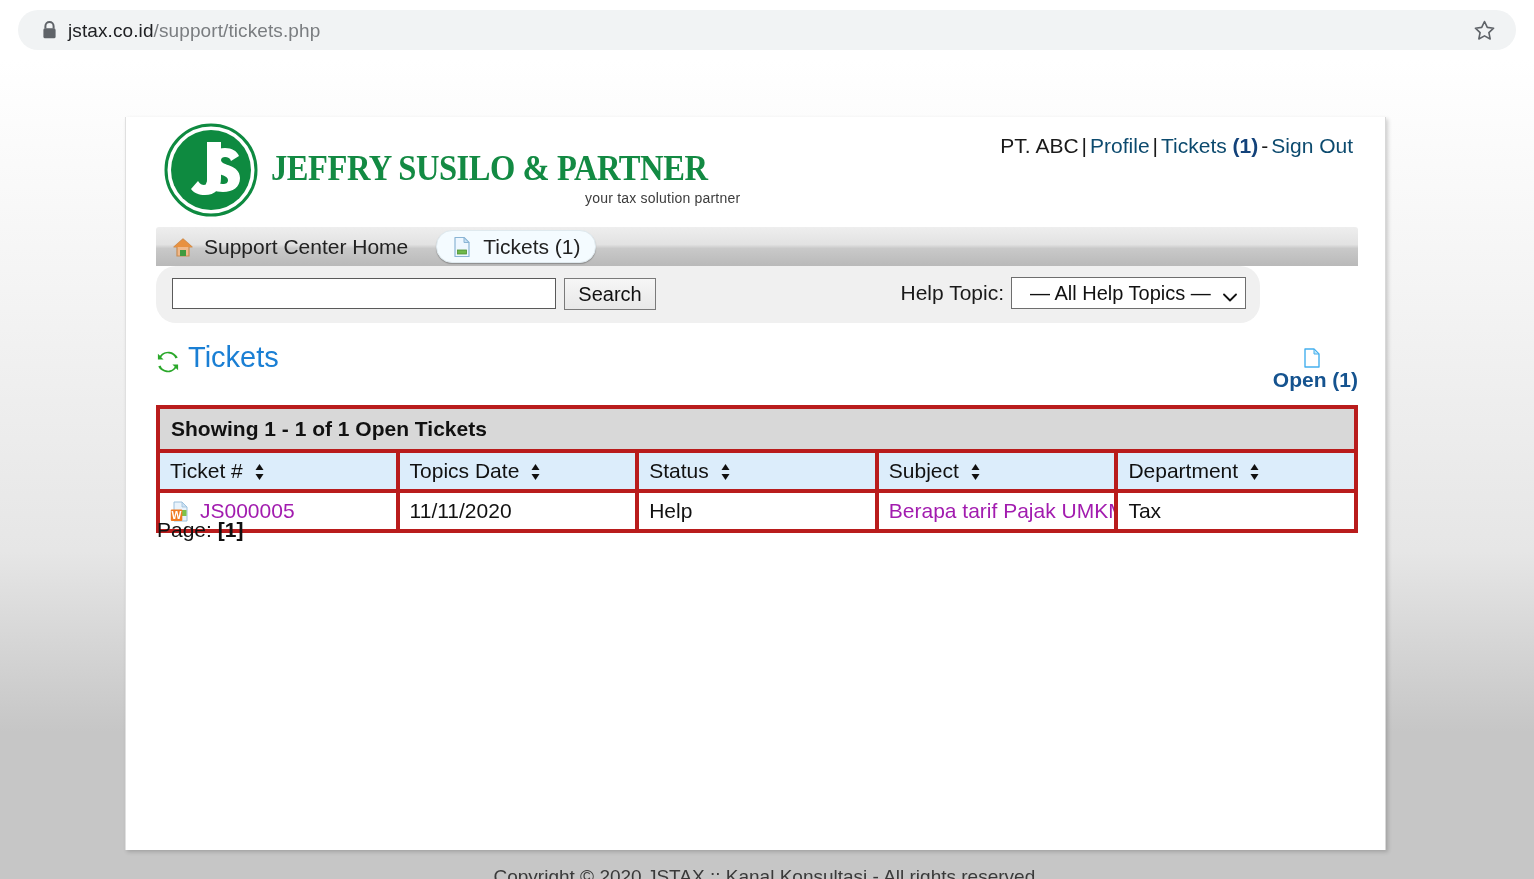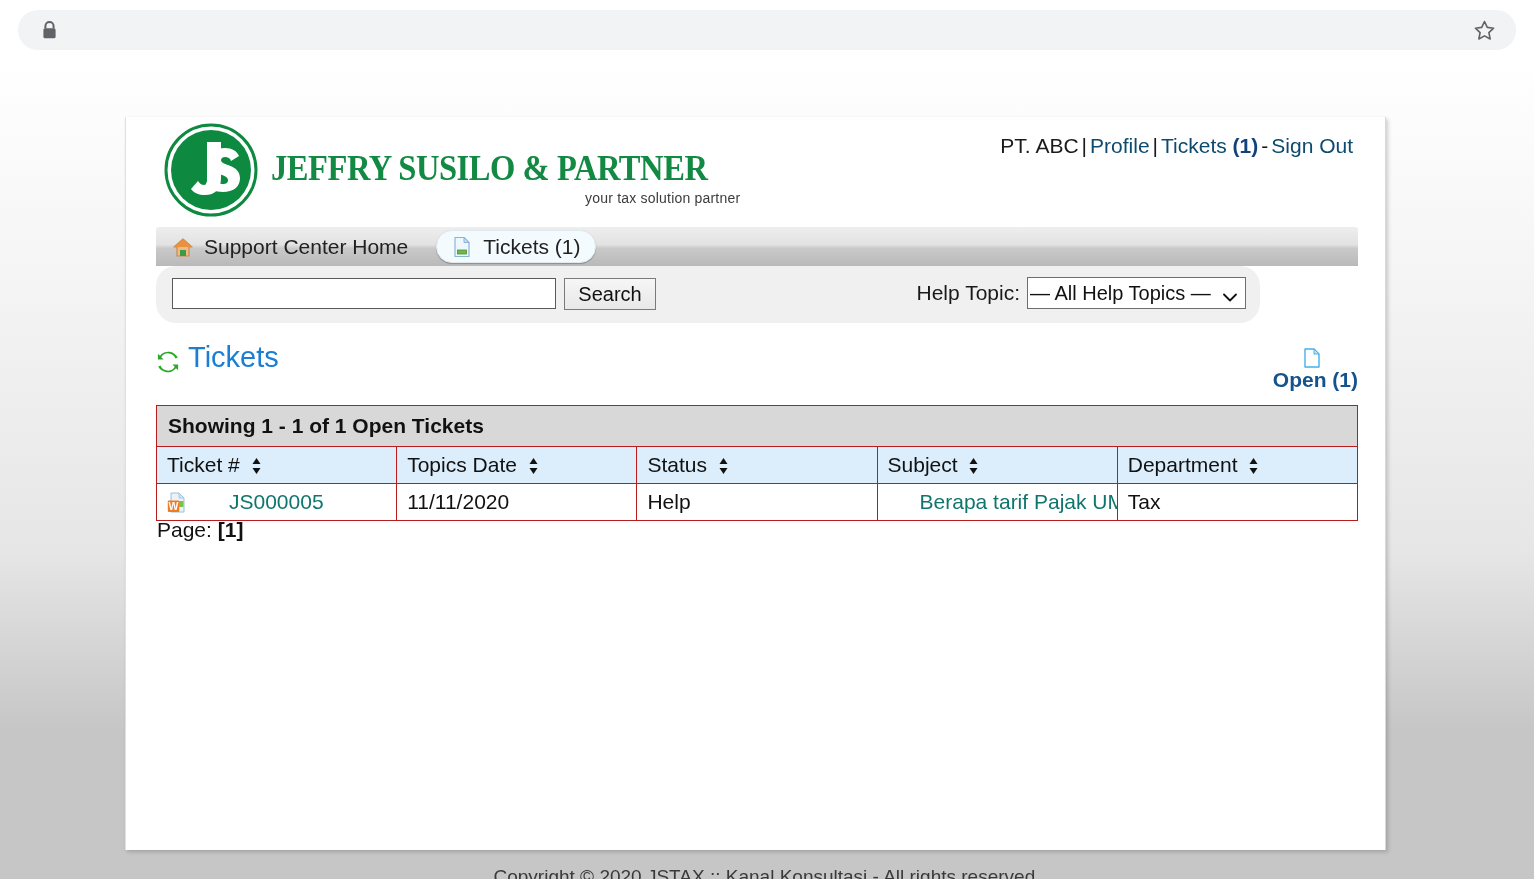--- a/index.html
+++ b/index.html
@@ -228,21 +228,21 @@
     margin-right: 7px;
     white-space: nowrap;
   }
   .helptopic-select {
     height: 32px;
     border: 1px solid #6e6e6e;
     background: #ffffff;
     font-family: "Liberation Sans", sans-serif;
     font-size: 20px;
     color: #111;
-    padding: 0 2px;
+    padding: 0 18px;
     box-sizing: border-box;
     appearance: none;
     -webkit-appearance: none;
     padding-right: 32px;
     cursor: pointer;
   }
   .select-wrap { position: relative; display: inline-block; }
   .select-chevron {
     position: absolute;
     right: 9px;
@@ -287,21 +287,21 @@
   
   .ticket-table {
     position: absolute;
     left: 30px;
     top: 288px;
     width: 1202px;
     border-collapse: collapse;
     table-layout: fixed;
   }
   .ticket-table td, .ticket-table th {
-    border: 1px solid #b91c1c;
+    border: 4px solid #b91c1c;
     box-sizing: border-box;
   }
   .showing-bar {
     background: #d8d8d8;
     font-size: 21px;
     font-weight: bold;
     color: #111111;
     text-align: left;
     padding: 8px 11px;
     height: 37px;
@@ -325,21 +325,21 @@
   }
   .cell {
     background: #ffffff;
     font-size: 21px;
     color: #111111;
     padding: 6px 10px;
     height: 37px;
     white-space: nowrap;
     overflow: hidden;
   }
-  .cell a { color: #0f766e; text-decoration: none; margin-left: 32px; }
+  .cell a { color: #a21caf; text-decoration: none; }
   .ticket-num-cell { padding-left: 10px; }
   .ticket-num-inner { display: flex; align-items: center; }
   .doc-w-icon { width: 21px; height: 21px; margin-right: 9px; flex: 0 0 auto; }
 
   .pager {
     position: absolute;
     left: 31px;
     top: 401px;
     font-size: 21px;
     color: #111111;
@@ -366,20 +366,23 @@
 <body>
 
 <div class="browser-bar">
   <div class="omnibox">
     <span class="lock-icon">
       <svg viewBox="0 0 15 18" width="15" height="18">
         <path d="M3.4 7.5V5.2a4.1 4.1 0 0 1 8.2 0v2.3" fill="none" stroke="#5f6368" stroke-width="2"></path>
         <rect x="1.4" y="7.3" width="12.2" height="10" rx="1.6" fill="#5f6368"></rect>
       </svg>
     </span>
+    <div class="url-text">
+      <span>jstax.co.id</span><span class="url-path">/support/tickets.php</span>
+    </div>
     <span class="star-icon">
       <svg viewBox="0 0 24 24" width="23" height="23">
         <path d="M12 2.6l2.9 6.2 6.6.8-4.9 4.6 1.3 6.6L12 17.6 6.1 20.8l1.3-6.6L2.5 9.6l6.6-.8z" fill="none" stroke="#5f6368" stroke-width="1.7" stroke-linejoin="round"></path>
       </svg>
     </span>
   </div>
 </div>
 
 <div class="page-bg">
 

